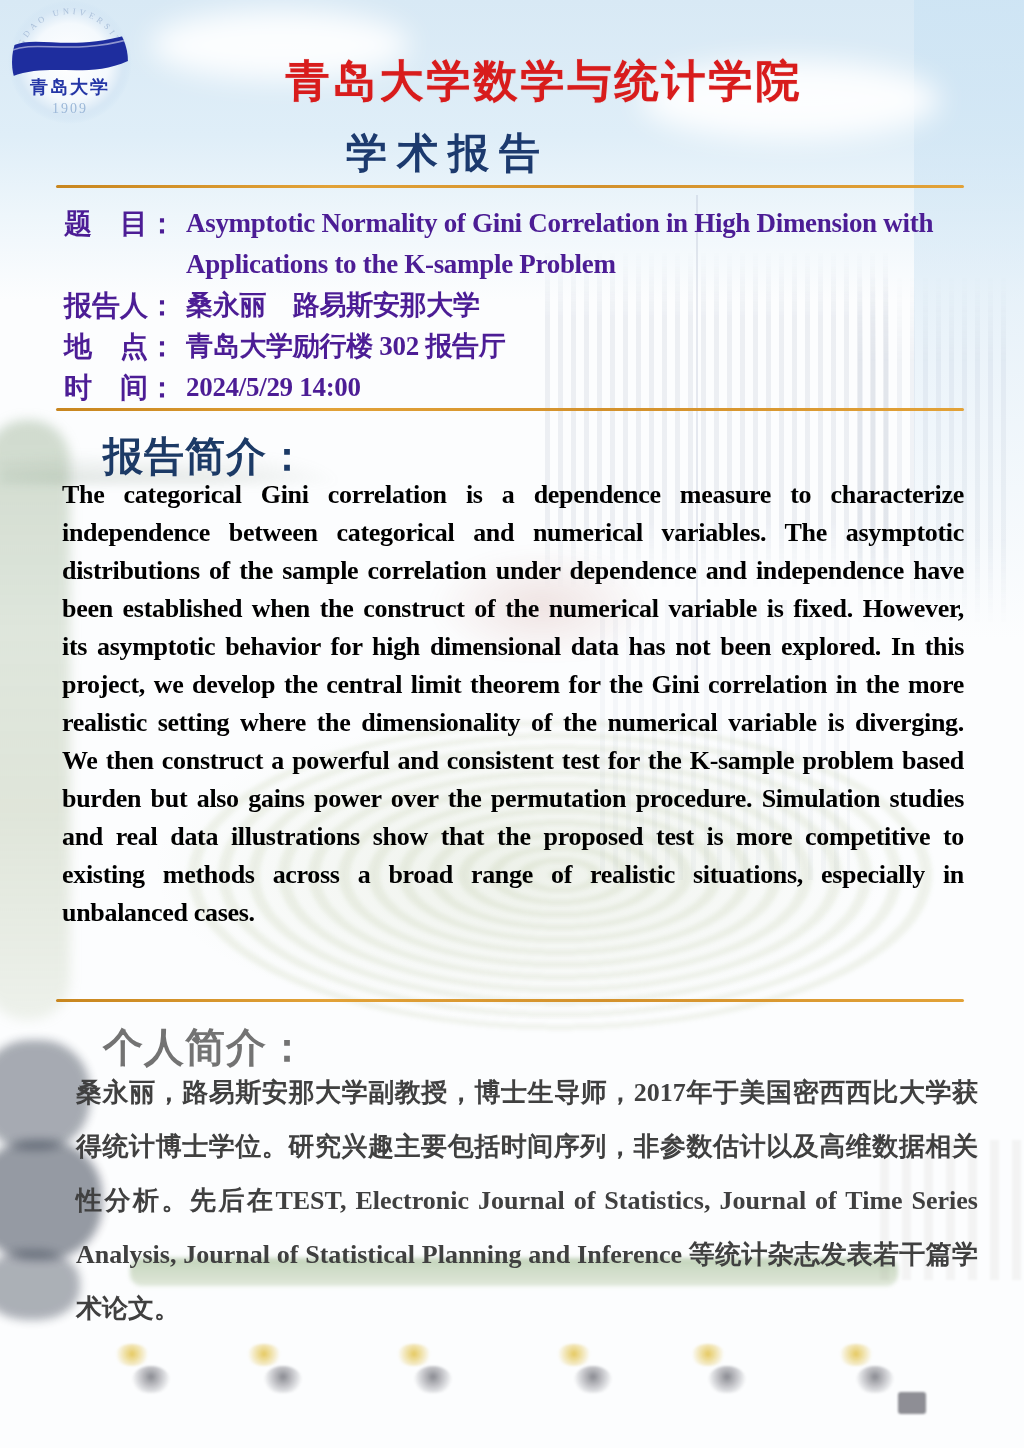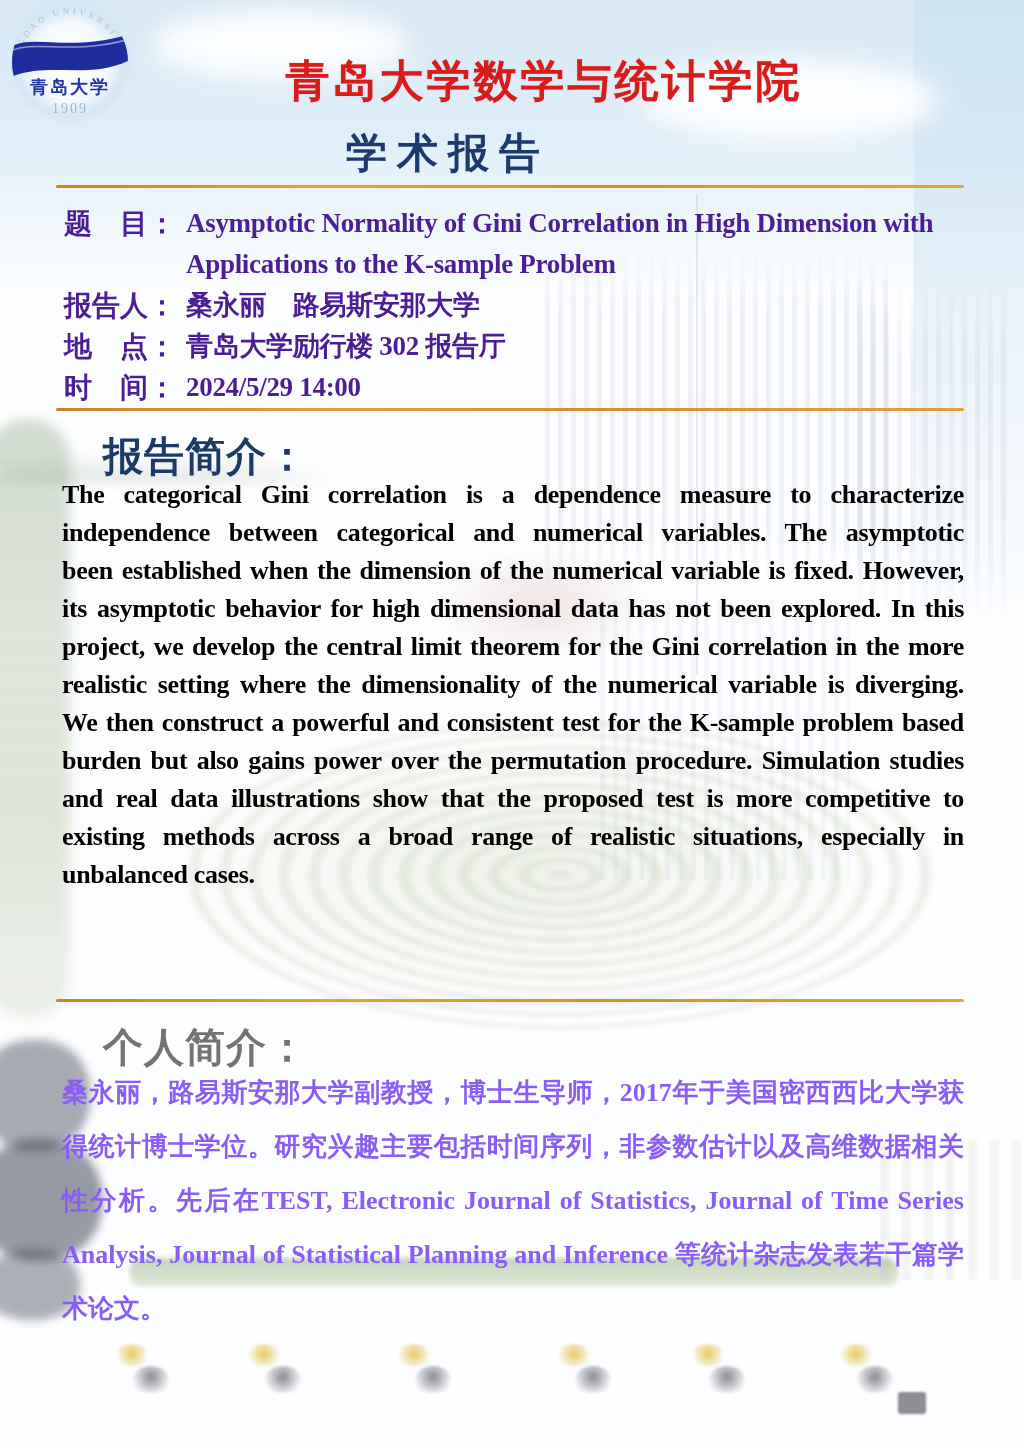--- a/index.html
+++ b/index.html
@@ -116,21 +116,21 @@
   .bio-head { top:1020px; color:#737373; }
 
   .abs-body { position:absolute; left:62px; top:476px; width:902px; color:#000000; }
   .abs-body .line {
     font-size:26px; font-weight:700; line-height:38px; height:38px;
     letter-spacing:-0.3px; text-align:justify; text-align-last:justify;
     white-space:normal; overflow:visible;
   }
   .abs-body .line.last { text-align-last:left; }
 
-  .bio-body { position:absolute; left:62px; top:1066px; width:902px; color:#8b5cf6; }
+  .bio-body { position:absolute; left:76px; top:1066px; width:902px; color:#404040; }
   .bio-body .line {
     font-size:26px; font-weight:700; line-height:54px; height:54px;
     letter-spacing:0; text-align:justify; text-align-last:justify;
   }
   .bio-body .line.last { text-align-last:left; }
 </style>
 </head>
 <body>
 
 <div class="page">
@@ -222,21 +222,22 @@
         <div class="val">2024/5/29  14:00</div>
       </div>
     </div>
 
     <div class="rule r2"></div>
 
     <div class="sec-head abs-head">报告简介：</div>
     <div class="abs-body">
       <div class="line">The categorical Gini correlation is a dependence measure to characterize</div>
       <div class="line">independence between categorical and numerical variables. The asymptotic</div>
-      <div class="line">been established when the dimension of the numerical variable is fixed. However,</div>
+      <div class="line">distributions of the sample correlation under dependence and independence have</div>
+      <div class="line">been established when the construct of the numerical variable is fixed. However,</div>
       <div class="line">its asymptotic behavior for high dimensional data has not been explored. In this</div>
       <div class="line">project, we develop the central limit theorem for the Gini correlation in the more</div>
       <div class="line">realistic setting where the dimensionality of the numerical variable is diverging.</div>
       <div class="line">We then construct a powerful and consistent test for the K-sample problem based</div>
       <div class="line">burden but also gains power over the permutation procedure. Simulation studies</div>
       <div class="line">and real data illustrations show that the proposed test is more competitive to</div>
       <div class="line">existing methods across a broad range of realistic situations, especially in</div>
       <div class="line last">unbalanced cases.</div>
     </div>
 

